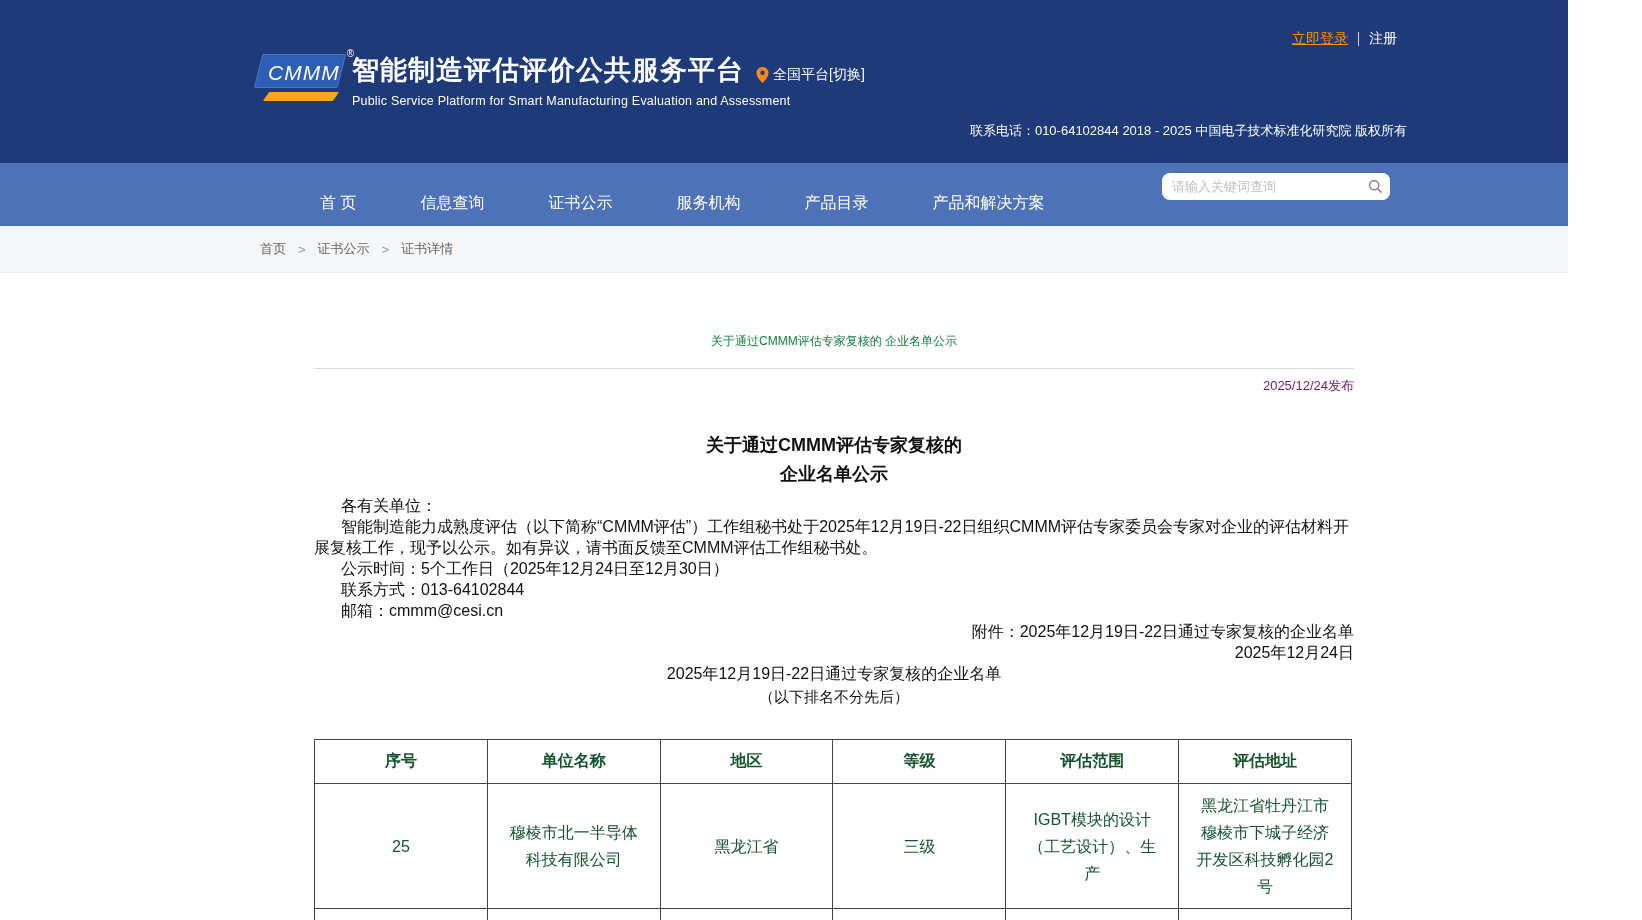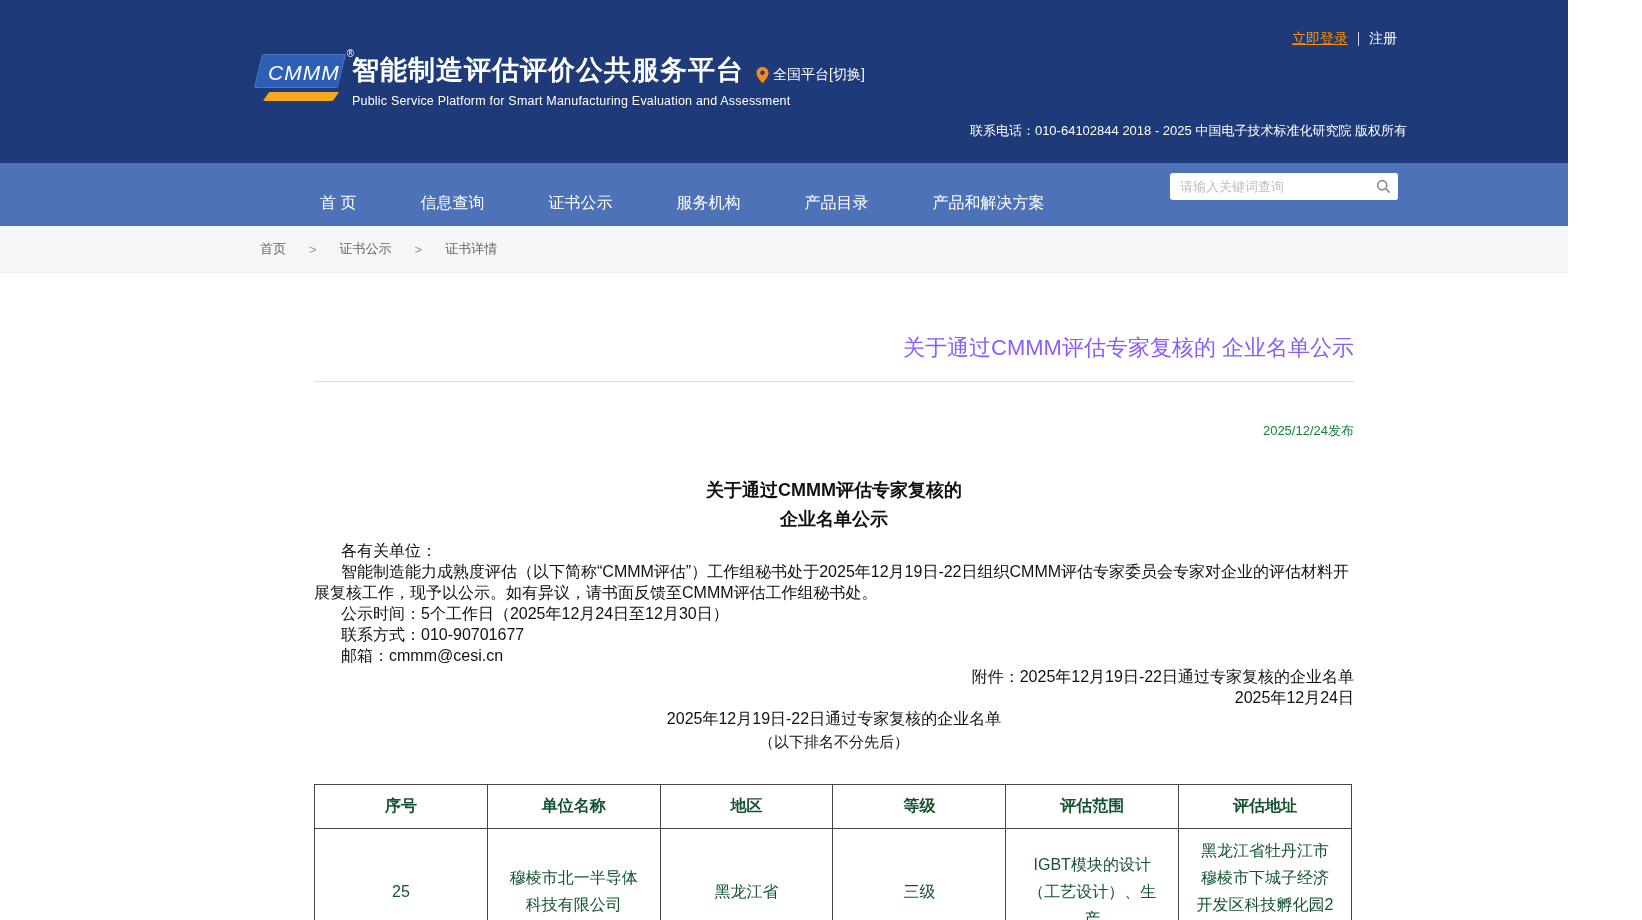--- a/index.html
+++ b/index.html
@@ -27,37 +27,37 @@
 
   .site-title { position: absolute; left: 352px; top: 52px; color: #ffffff; font-size: 27px; font-weight: bold; letter-spacing: 1px; }
   .platform { position: absolute; left: 756px; top: 66px; color: #ffffff; font-size: 14px; display: flex; align-items: center; gap: 4px; cursor: pointer; }
   .site-sub { position: absolute; left: 352px; top: 94px; color: #ffffff; font-size: 12.5px; letter-spacing: 0.2px; }
   .contact-line { position: absolute; top: 122px; right: 161px; color: #ffffff; font-size: 13px; }
 
   
   .nav { position: relative; height: 63px; background: #4d72b8; display: flex; align-items: flex-end; }
   .nav-items { display: flex; margin-left: 288px; }
   .nav-item { color: #ffffff; font-size: 16px; line-height: 47px; padding: 0 32px; cursor: pointer; white-space: nowrap; }
-  .search-box { position: absolute; right: 170px; top: 10px; width: 228px; height: 27px; background: #ffffff; border-radius: 3px; display: flex; align-items: center; overflow: hidden; }
+  .search-box { position: absolute; right: 178px; top: 10px; width: 228px; height: 27px; background: #ffffff; border-radius: 8px; display: flex; align-items: center; overflow: hidden; }
   .search-box input { flex: 1; border: none; outline: none; padding: 0 10px; font-size: 13px; color: #333; font-family: inherit; }
   .search-box input::placeholder { color: #bfbfbf; }
   .search-btn { width: 30px; height: 27px; display: flex; align-items: center; justify-content: center; cursor: pointer; background: #ffffff; border: none; }
 
   
   .breadcrumb { height: 47px; background: #f5f6f7; border-bottom: 1px solid #ececec; display: flex; align-items: center; font-size: 13px; color: #666; }
-  .breadcrumb-inner { margin-left: 260px; display: flex; align-items: center; gap: 23px; }
+  .breadcrumb-inner { margin-left: 260px; display: flex; align-items: center; gap: 12px; }
   .crumb-link { color: #666; cursor: pointer; }
   .crumb-sep { color: #999; }
   .crumb-current { color: #666; }
 
   
   .content { width: 1040px; margin-left: 314px; color: #111; }
-  .doc-top-title { padding-top: 60px; text-align: right; color: #8b5cf6; font-size: 22px; }
+  .doc-top-title { padding-top: 60px; text-align: center; color: #15803d; font-size: 12px; }
   .divider-line { border: none; border-top: 1px solid #ddd; margin: 18px 0 0 0; }
-  .publish-date { margin-top: 40px; text-align: right; color: #15803d; font-size: 13px; }
+  .publish-date { margin-top: 8px; text-align: right; color: #701a75; font-size: 13px; }
   .main-title { margin-top: 36px; text-align: center; font-size: 18px; font-weight: bold; line-height: 29px; color: #111; }
   .article-body { margin-top: 6px; font-size: 16px; line-height: 21px; }
   .article-body p { margin: 0; }
   .indent { padding-left: 27px; }
   .para { text-indent: 27px; }
   .align-right { text-align: right; font-size: 16px; line-height: 21px; margin: 0; }
   .list-title { text-align: center; font-size: 16px; line-height: 22px; margin: 0; }
   .list-sub { text-align: center; font-size: 15px; line-height: 24px; margin: 0; }
 
   
@@ -145,21 +145,21 @@
 
     <div class="main-title">
       <div>关于通过CMMM评估专家复核的</div>
       <div>企业名单公示</div>
     </div>
 
     <div class="article-body">
       <p class="indent">各有关单位：</p>
       <p class="para">智能制造能力成熟度评估（以下简称“CMMM评估”）工作组秘书处于2025年12月19日-22日组织CMMM评估专家委员会专家对企业的评估材料开展复核工作，现予以公示。如有异议，请书面反馈至CMMM评估工作组秘书处。</p>
       <p class="indent">公示时间：5个工作日（2025年12月24日至12月30日）</p>
-      <p class="indent">联系方式：010-90701677</p>
+      <p class="indent">联系方式：013-64102844</p>
       <p class="indent">邮箱：cmmm@cesi.cn</p>
     </div>
 
     <p class="align-right">附件：2025年12月19日-22日通过专家复核的企业名单</p>
     <p class="align-right">2025年12月24日</p>
 
     <p class="list-title">2025年12月19日-22日通过专家复核的企业名单</p>
     <p class="list-sub">（以下排名不分先后）</p>
 
     <table class="cert-table">

